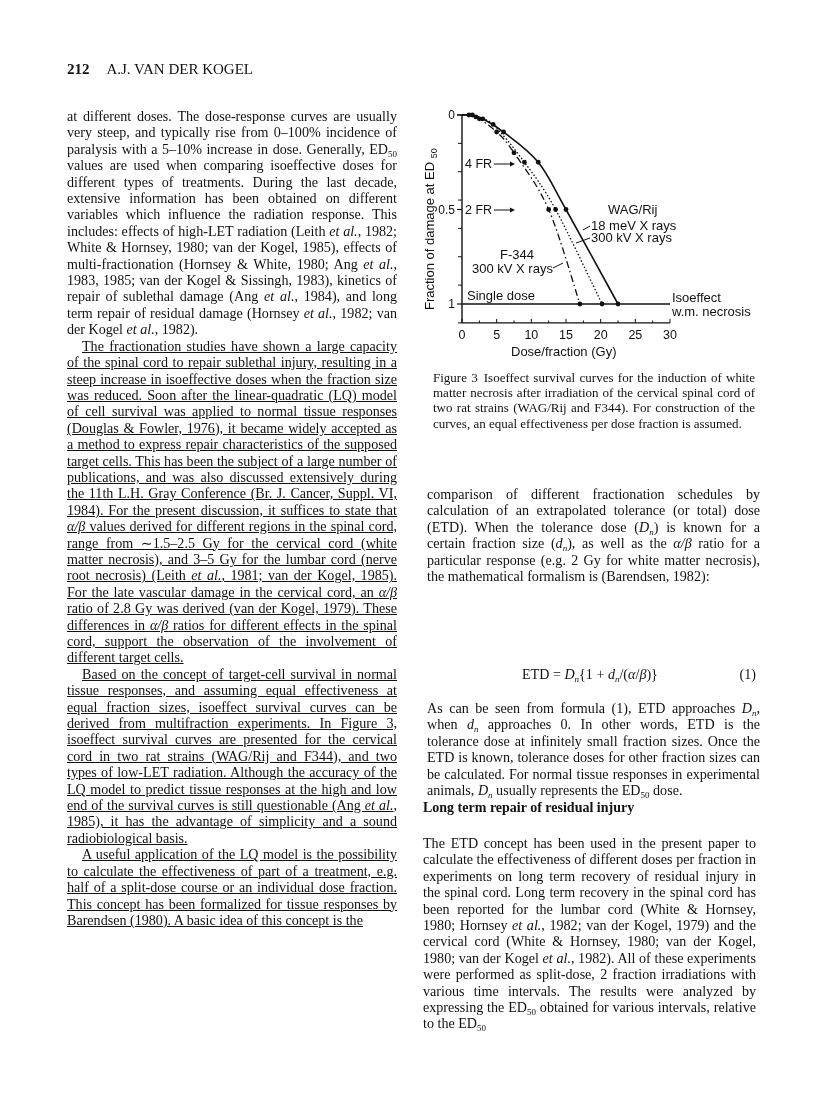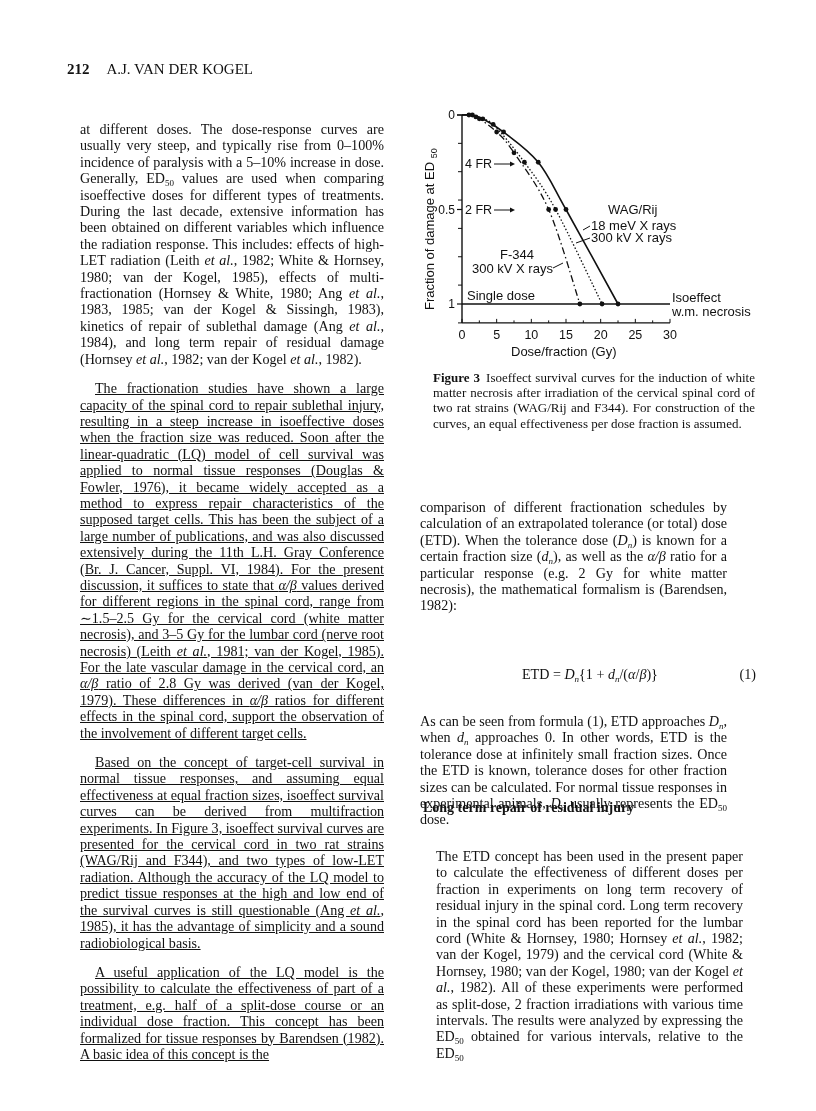--- a/index.html
+++ b/index.html
@@ -2,27 +2,27 @@
 <html><head>
 <meta charset="utf-8">
 <style>
   html, body { margin: 0; padding: 0; background: #ffffff; }
   body { width: 816px; height: 1111px; position: relative; overflow: hidden;
          font-family: "Liberation Serif", "DejaVu Serif", serif; color: #111; }
   .header { position: absolute; left: 67px; top: 61px; font-size: 15px; }
   .header .pg { font-weight: bold; margin-right: 14px; }
   .col { position: absolute; font-size: 14.1px; line-height: 16.4px; text-align: justify; }
   .col-left { left: 67px; top: 108px; width: 330px; }
-  .col-right { left: 407px; top: 486px; width: 333px; }
-  .col p { margin: 13px; text-indent: 0; }
+  .col-right { left: 427px; top: 486px; width: 333px; }
+  .col p { margin: 0; text-indent: 0; }
   .col p.indent { text-indent: 15px; text-decoration: underline; }
   .col p.noindent { text-indent: 0; }
   .caption { position: absolute; left: 433px; top: 370px; width: 322px; font-size: 13px;
              line-height: 15.2px; text-align: justify; }
-  .caption b { font-weight: bold; margin-right: 6px; }
+  .caption b { font-weight: normal; margin-right: 6px; }
   .equation { position: absolute; left: 423px; top: 666px; width: 333px; font-size: 14.1px; }
   .equation .eq { position: absolute; left: 99px; }
   .equation .eqnum { position: absolute; right: 0; }
   .section-heading { position: absolute; left: 423px; top: 800px; font-size: 14px; font-weight: bold; }
   .col-right2 { left: 423px; top: 835px; width: 333px; }
   sub { font-size: 9px; vertical-align: -3px; line-height: 0; }
   i { font-style: italic; }
   svg text { font-family: "Liberation Sans", "DejaVu Sans", sans-serif; fill: #111; }
   #chart { position: absolute; left: 0; top: 0; }
 </style>
@@ -31,21 +31,21 @@
 
 <div class="header">
   <span class="pg">212</span>
   <span>A.J. VAN DER KOGEL</span>
 </div>
 
 <div class="col col-left">
   <p class="noindent">at different doses. The dose-response curves are usually very steep, and typically rise from 0–100% incidence of paralysis with a 5–10% increase in dose. Generally, ED<sub>50</sub> values are used when comparing isoeffective doses for different types of treatments. During the last decade, extensive information has been obtained on different variables which influence the radiation response. This includes: effects of high-LET radiation (Leith <i>et al.</i>, 1982; White &amp; Hornsey, 1980; van der Kogel, 1985), effects of multi-fractionation (Hornsey &amp; White, 1980; Ang <i>et al.</i>, 1983, 1985; van der Kogel &amp; Sissingh, 1983), kinetics of repair of sublethal damage (Ang <i>et al.</i>, 1984), and long term repair of residual damage (Hornsey <i>et al.</i>, 1982; van der Kogel <i>et al.</i>, 1982).</p>
   <p class="indent">The fractionation studies have shown a large capacity of the spinal cord to repair sublethal injury, resulting in a steep increase in isoeffective doses when the fraction size was reduced. Soon after the linear-quadratic (LQ) model of cell survival was applied to normal tissue responses (Douglas &amp; Fowler, 1976), it became widely accepted as a method to express repair characteristics of the supposed target cells. This has been the subject of a large number of publications, and was also discussed extensively during the 11th L.H. Gray Conference (Br. J. Cancer, Suppl. VI, 1984). For the present discussion, it suffices to state that <i>α/β</i> values derived for different regions in the spinal cord, range from ∼1.5–2.5 Gy for the cervical cord (white matter necrosis), and 3–5 Gy for the lumbar cord (nerve root necrosis) (Leith <i>et al.</i>, 1981; van der Kogel, 1985). For the late vascular damage in the cervical cord, an <i>α/β</i> ratio of 2.8 Gy was derived (van der Kogel, 1979). These differences in <i>α/β</i> ratios for different effects in the spinal cord, support the observation of the involvement of different target cells.</p>
   <p class="indent">Based on the concept of target-cell survival in normal tissue responses, and assuming equal effectiveness at equal fraction sizes, isoeffect survival curves can be derived from multifraction experiments. In Figure 3, isoeffect survival curves are presented for the cervical cord in two rat strains (WAG/Rij and F344), and two types of low-LET radiation. Although the accuracy of the LQ model to predict tissue responses at the high and low end of the survival curves is still questionable (Ang <i>et al.</i>, 1985), it has the advantage of simplicity and a sound radiobiological basis.</p>
-  <p class="indent">A useful application of the LQ model is the possibility to calculate the effectiveness of part of a treatment, e.g. half of a split-dose course or an individual dose fraction. This concept has been formalized for tissue responses by Barendsen (1982). A basic idea of this concept is the</p>
+  <p class="indent">A useful application of the LQ model is the possibility to calculate the effectiveness of part of a treatment, e.g. half of a split-dose course or an individual dose fraction. This concept has been formalized for tissue responses by Barendsen (1980). A basic idea of this concept is the</p>
 </div>
 
 <svg id="chart" width="816" height="360">
   <g id="axes">
       <line x1="462" y1="115" x2="462" y2="322.9" stroke="#111" stroke-width="1.4"></line>
       <line x1="462" y1="322.9" x2="670" y2="322.9" stroke="#111" stroke-width="1.4"></line>
       <line x1="457" y1="115" x2="462" y2="115" stroke="#111" stroke-width="1.2"></line>
       <line x1="458" y1="143.35" x2="462" y2="143.35" stroke="#111" stroke-width="1"></line>
       <line x1="458" y1="171.7" x2="462" y2="171.7" stroke="#111" stroke-width="1"></line>
       <line x1="458" y1="200.05" x2="462" y2="200.05" stroke="#111" stroke-width="1"></line>

